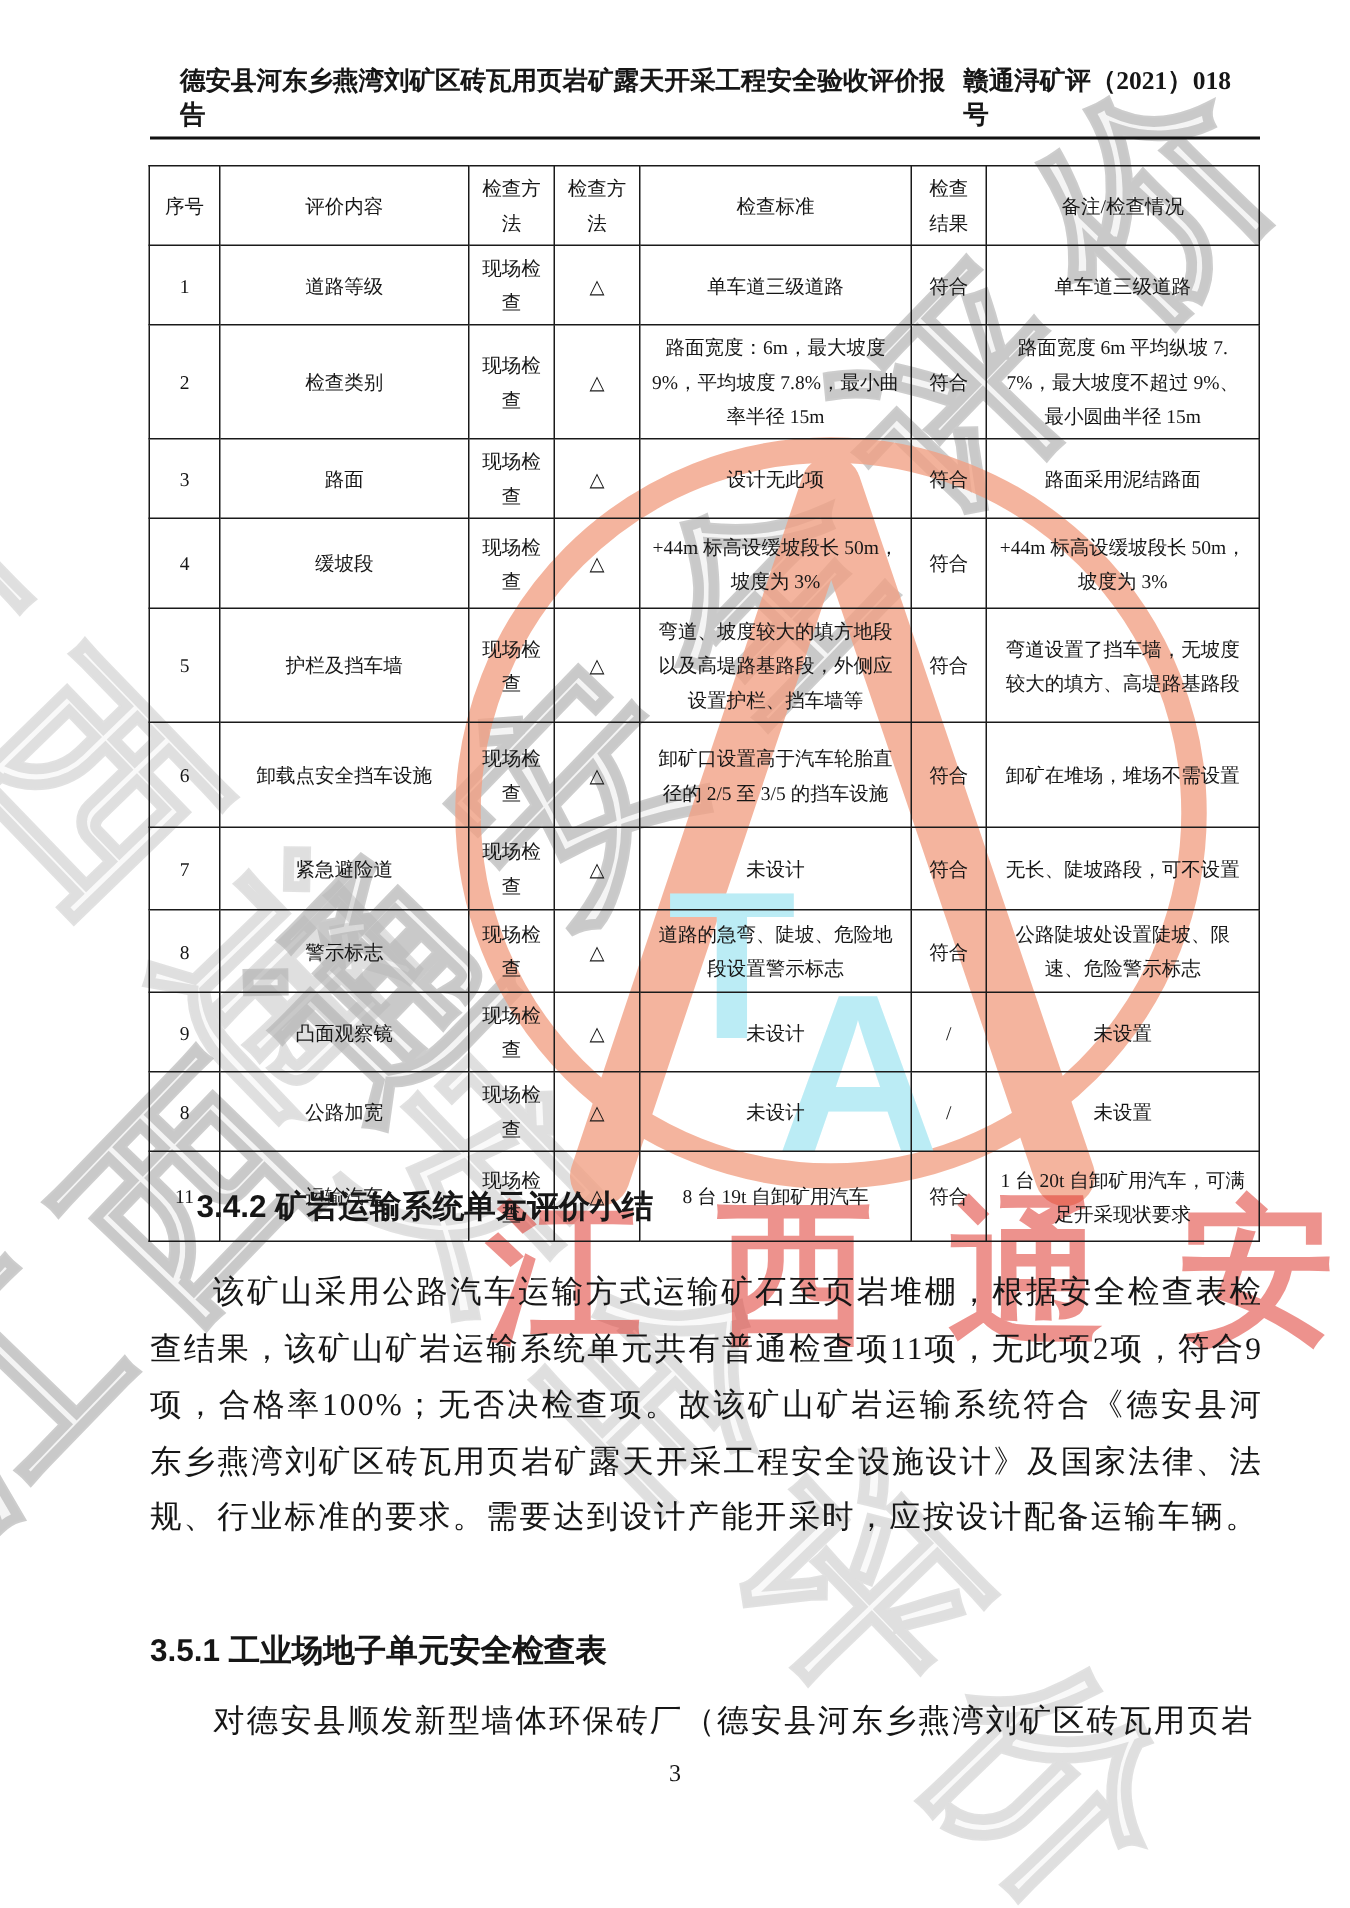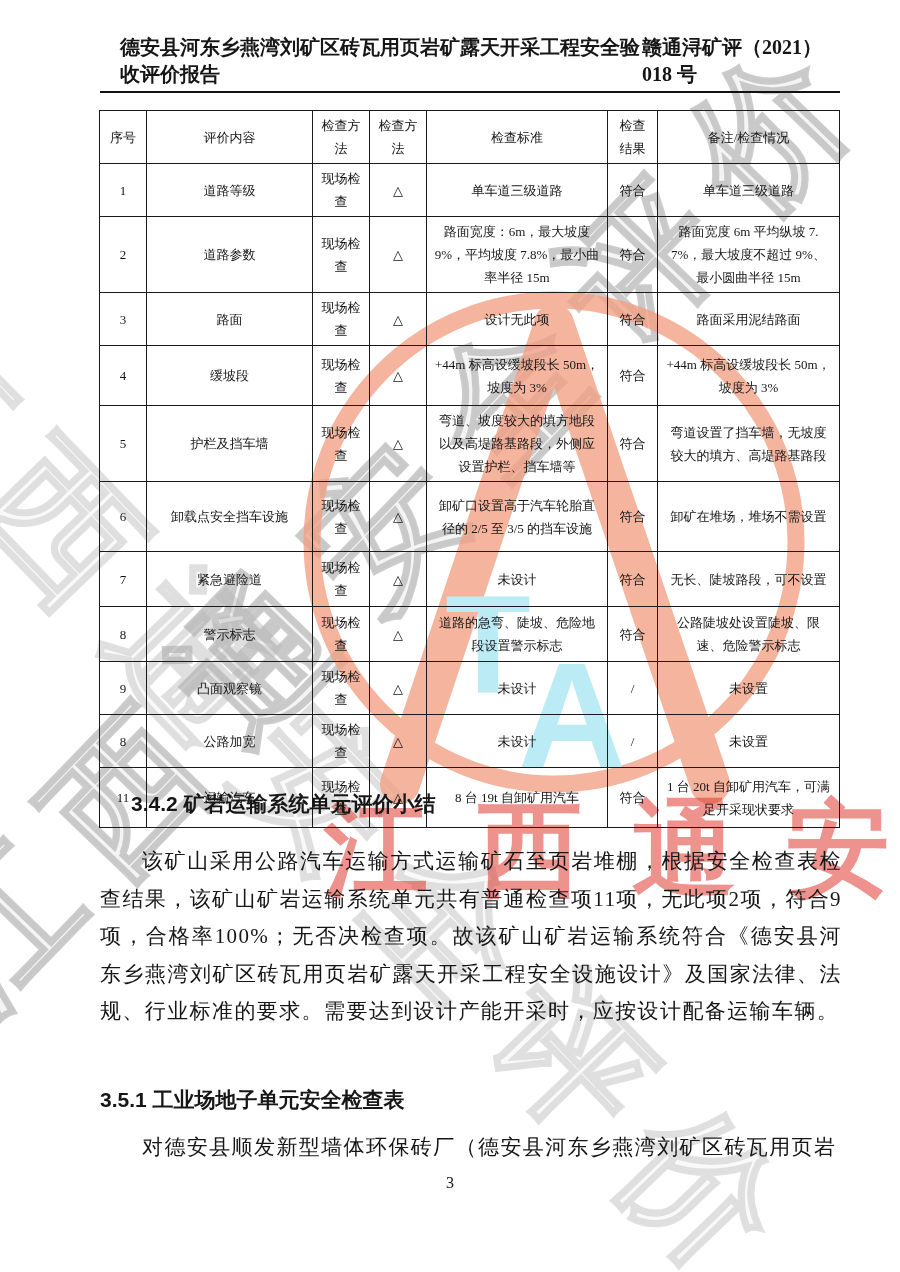--- a/index.html
+++ b/index.html
@@ -21,21 +21,21 @@
   #wm-logo{position:absolute;left:292px;top:272px;opacity:.78;}
   #wm-red-text{
     position:absolute;left:324px;top:798px;font-size:104px;font-weight:700;
     letter-spacing:50px;white-space:nowrap;color:rgba(223,57,48,0.55);
     font-family:"Liberation Serif",serif;line-height:1;
   }
   
   #content-layer{position:absolute;inset:0;z-index:2;}
   #page-header{
     position:absolute;left:100px;width:740px;top:58px;height:30px;
-    border-bottom:2px solid #111;font-size:20px;font-weight:700;
+    border-bottom:2px solid #111;font-size:17px;font-weight:700;
     display:flex;justify-content:center;align-items:flex-end;
     padding-bottom:3px;
   }
   #page-header .hl{padding-left:20px;}
   
   #eval-table{
     position:absolute;left:99px;top:110px;width:740px;
     border-collapse:collapse;table-layout:fixed;
     font-size:13px;line-height:23px;
   }
@@ -128,21 +128,21 @@
           <td>1</td>
           <td>道路等级</td>
           <td>现场检查</td>
           <td>△</td>
           <td>单车道三级道路</td>
           <td>符合</td>
           <td>单车道三级道路</td>
         </tr>
         <tr>
           <td>2</td>
-          <td>道路参数</td>
+          <td>检查类别</td>
           <td>现场检查</td>
           <td>△</td>
           <td>路面宽度：6m，最大坡度 9%，平均坡度 7.8%，最小曲率半径 15m</td>
           <td>符合</td>
           <td>路面宽度 6m 平均纵坡 7.7%，最大坡度不超过 9%、最小圆曲半径 15m</td>
         </tr>
         <tr>
           <td>3</td>
           <td>路面</td>
           <td>现场检查</td>

